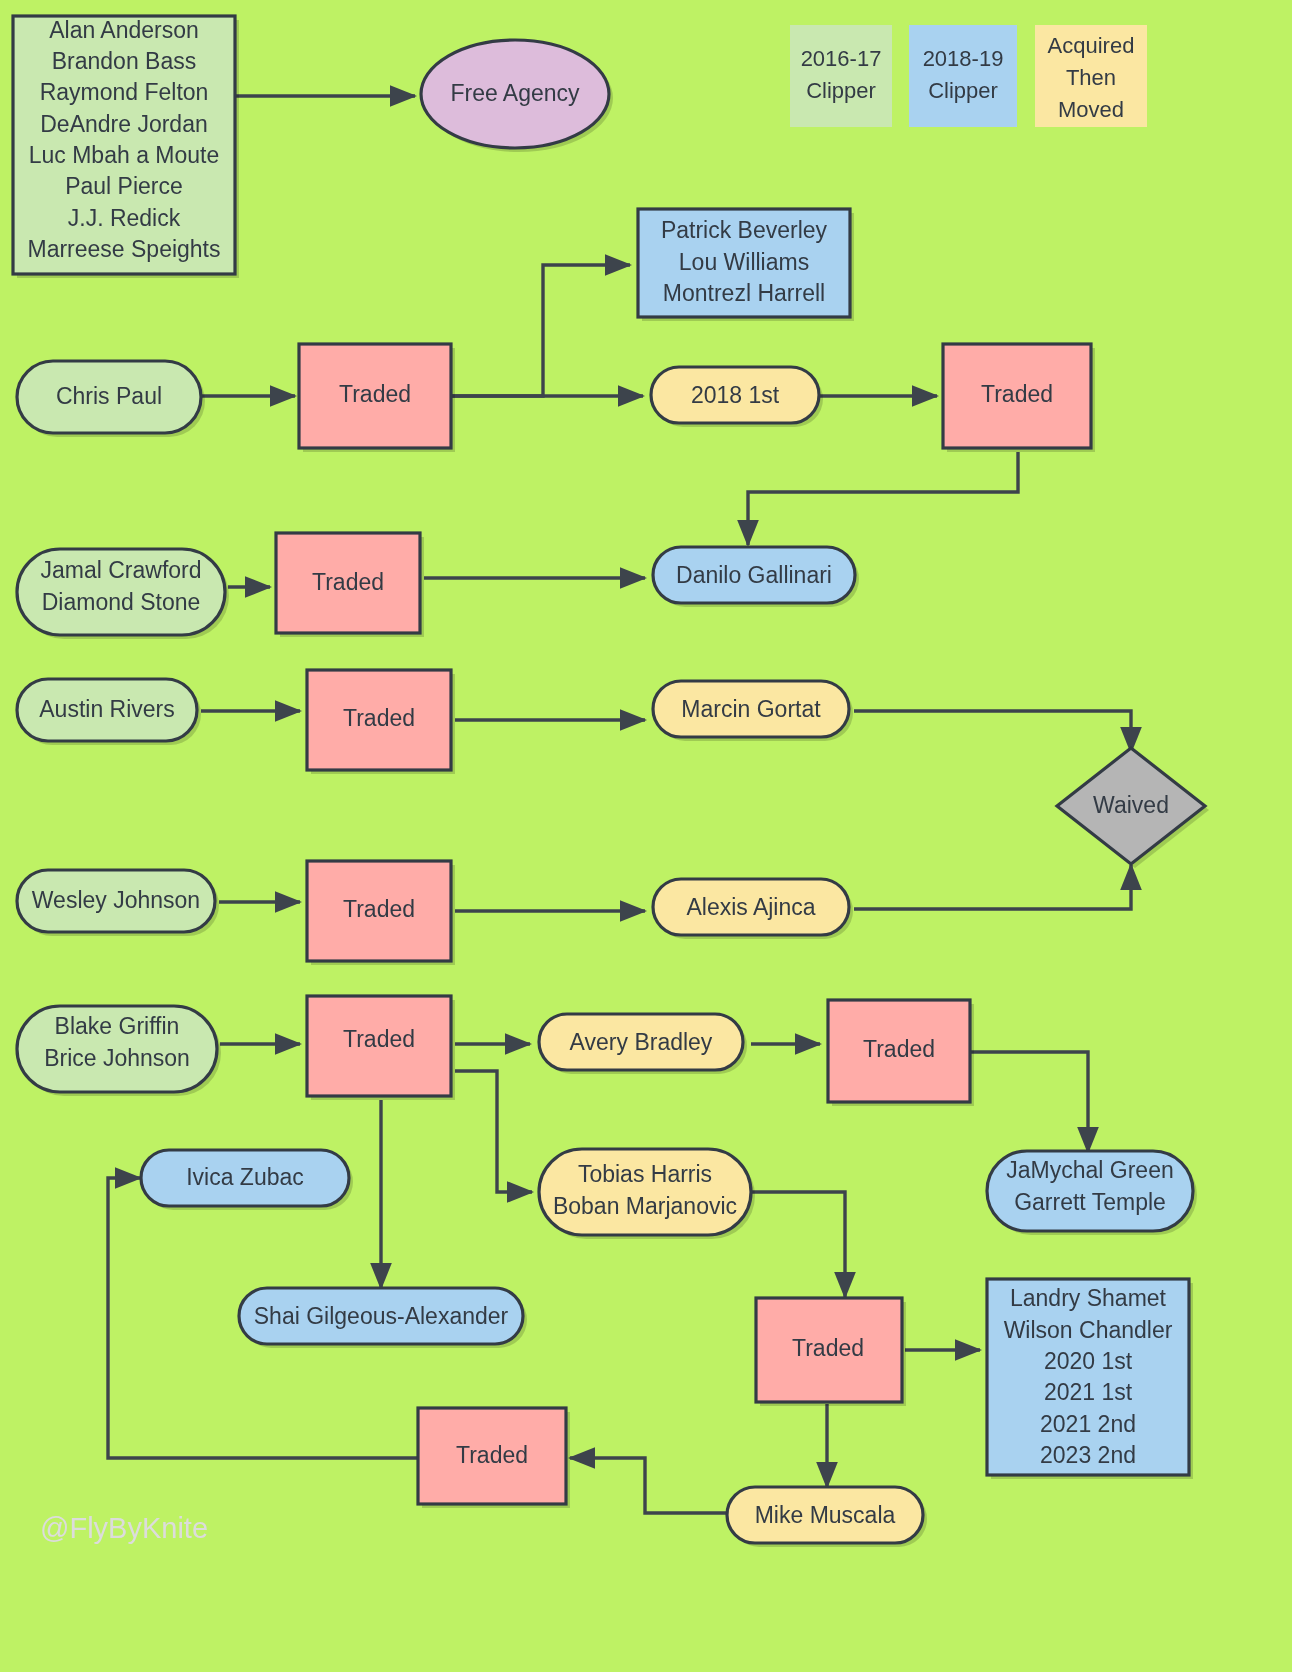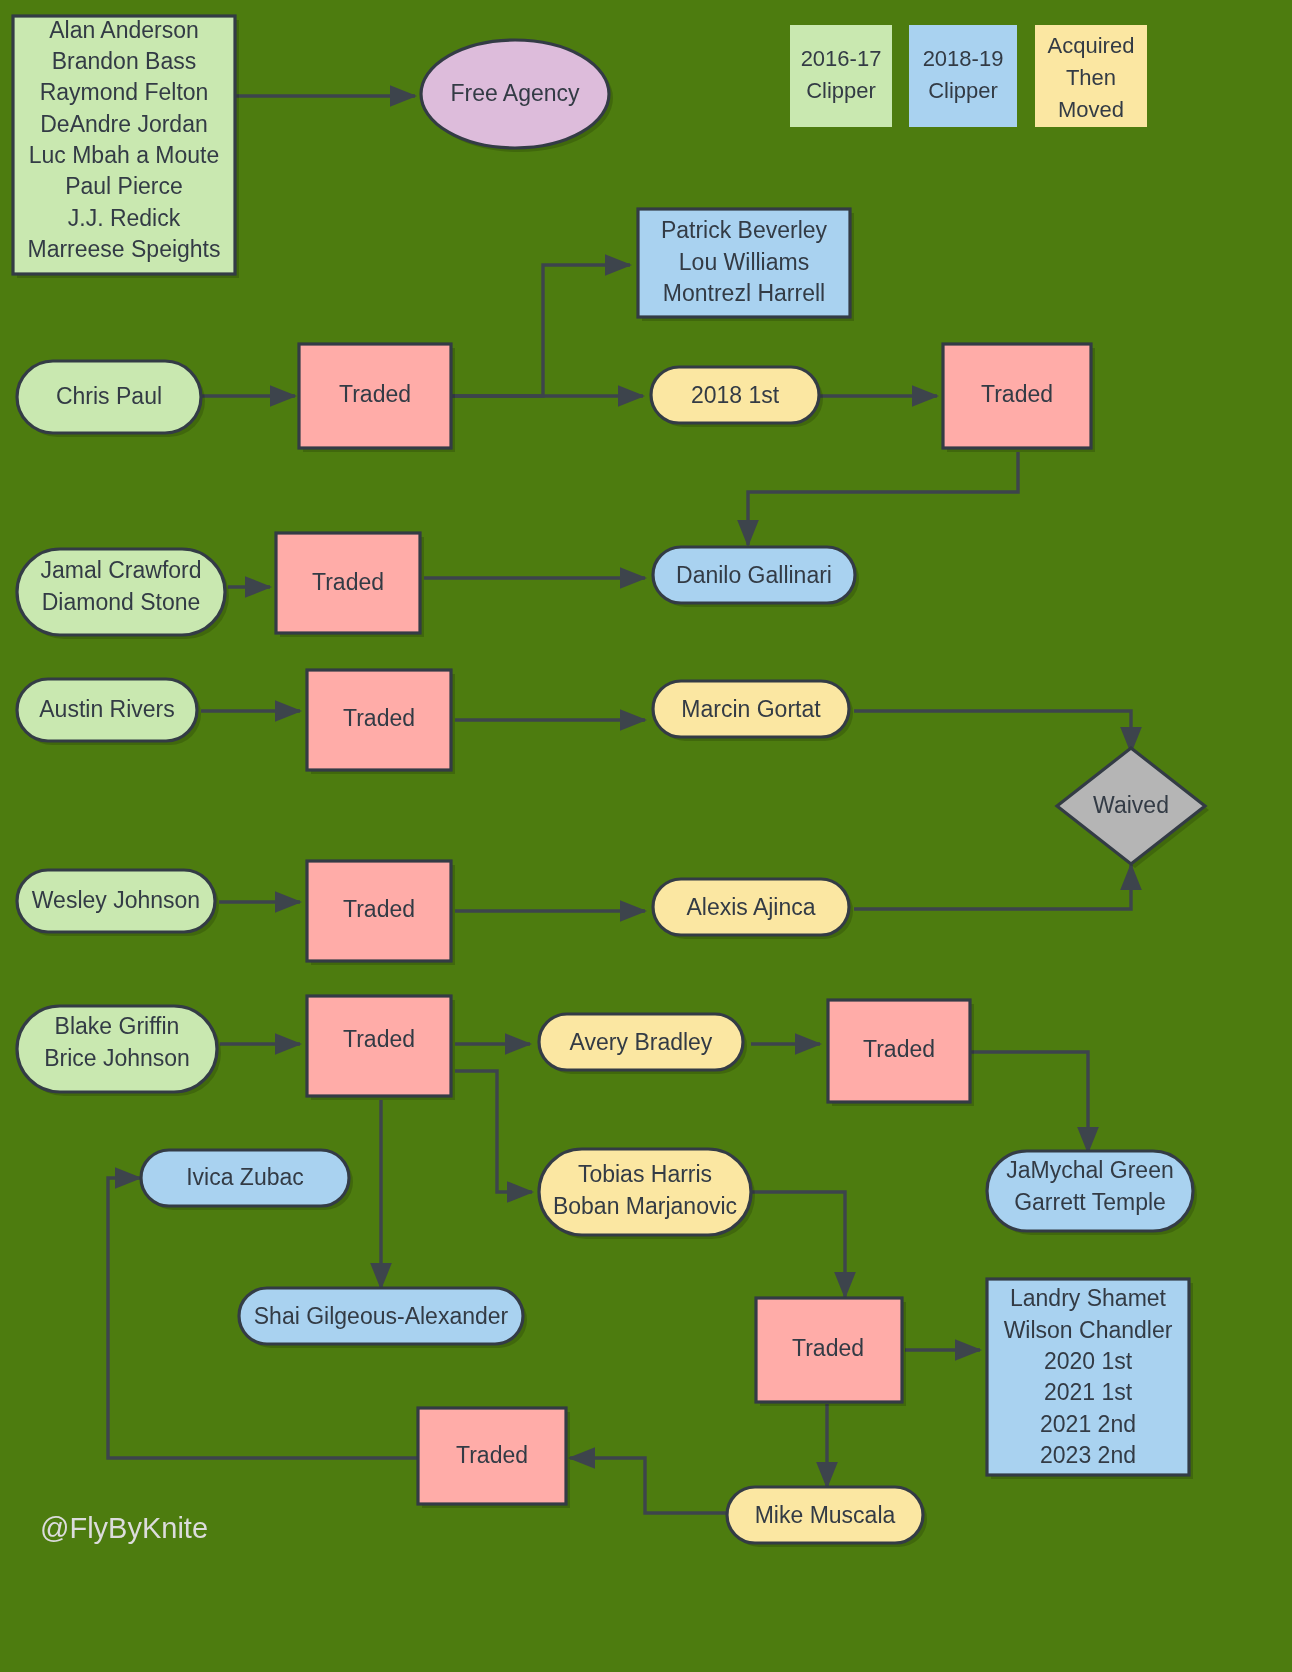--- a/index.html
+++ b/index.html
@@ -7,21 +7,21 @@
     padding: 0;
     background: #ffffff;
   }
   body {
     font-family: "Liberation Sans", sans-serif;
   }
   #canvas {
     position: relative;
     width: 1292px;
     height: 1672px;
-    background: #4d7c0f;
+    background: #bef264;
     overflow: hidden;
   }
   svg.flow {
     position: absolute;
     left: 0;
     top: 0;
     width: 1292px;
     height: 1672px;
   }
   .node-text {

